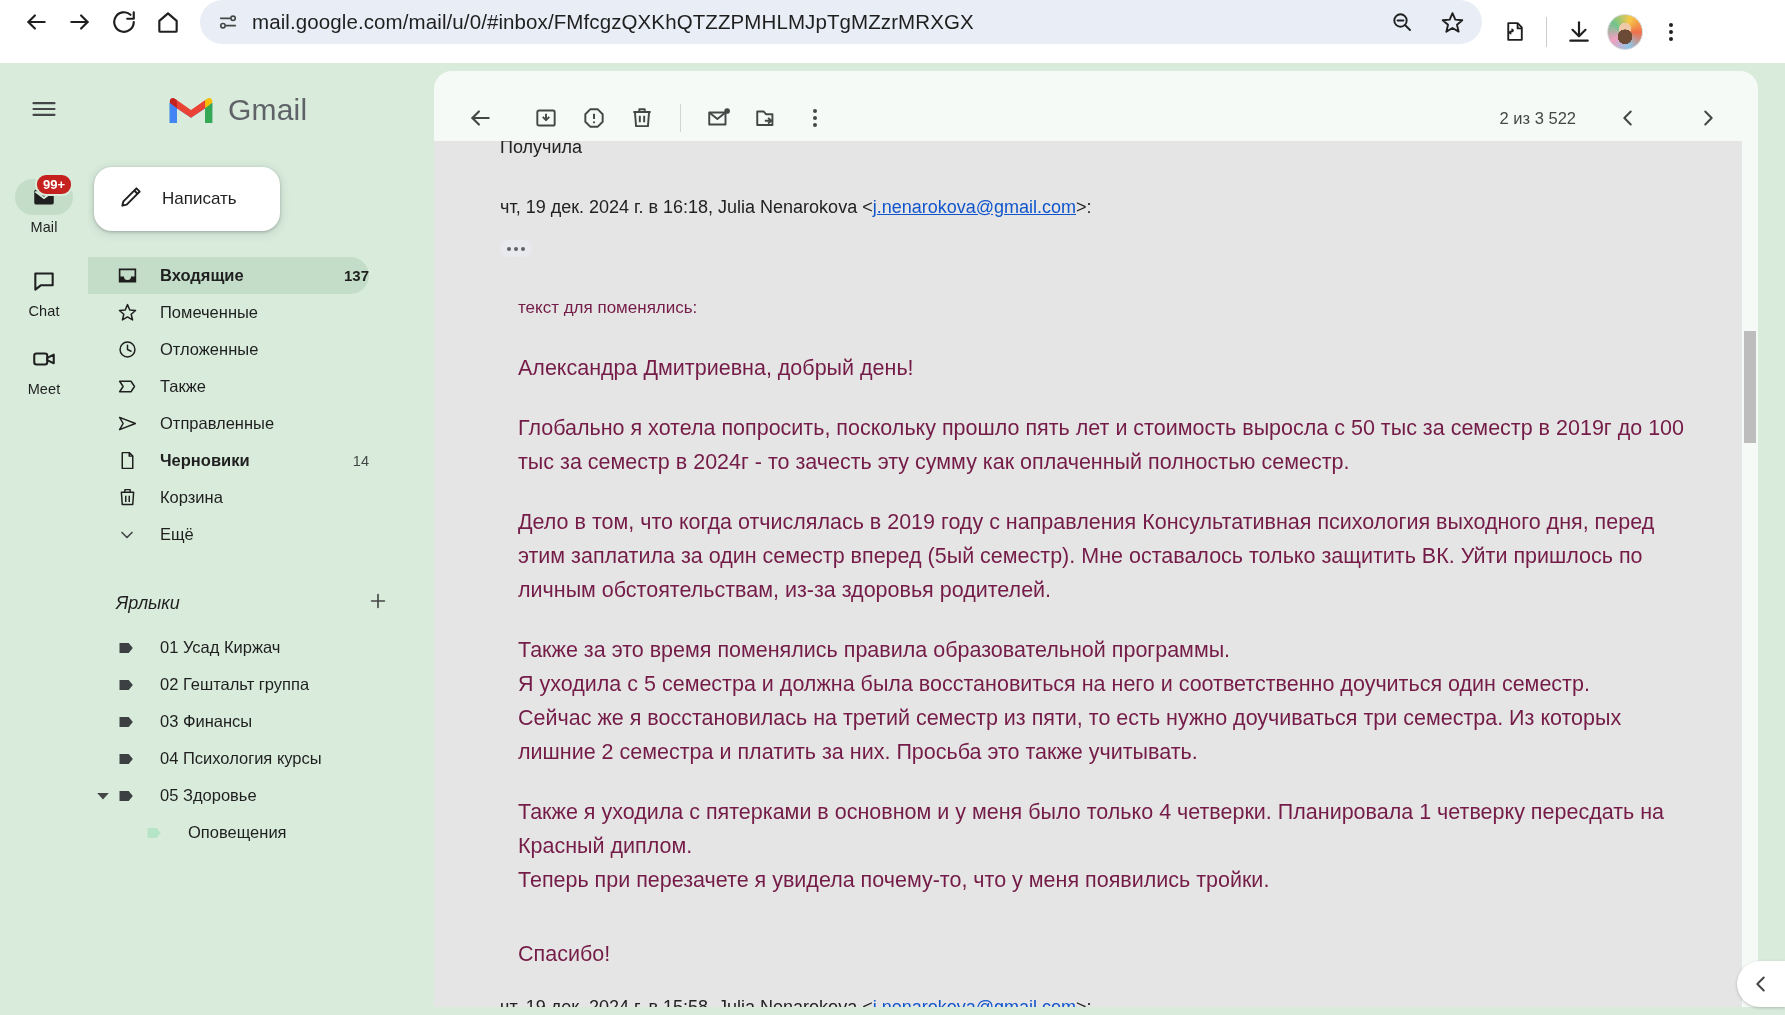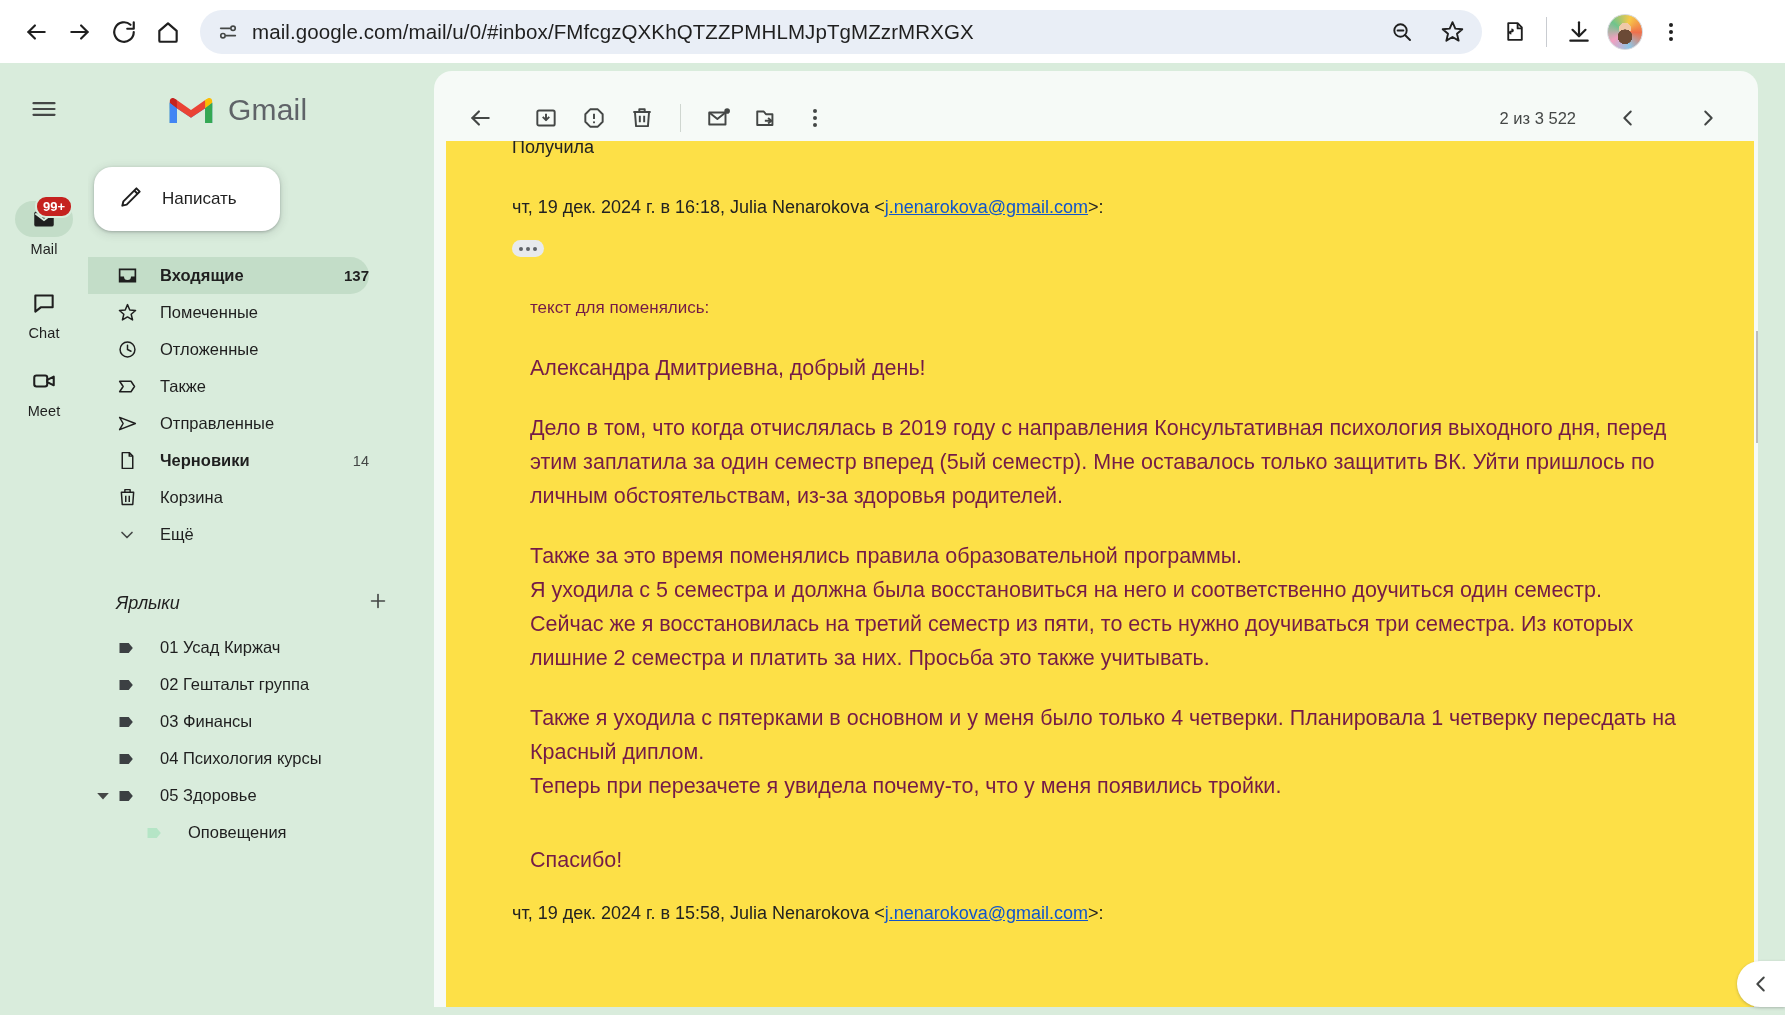--- a/index.html
+++ b/index.html
@@ -6,21 +6,21 @@
   html, body {
     width: 1785px; height: 1015px;
     overflow: hidden;
     font-family: "Liberation Sans", "DejaVu Sans", sans-serif;
     background: #ffffff;
   }
 
   
   .browser-bar {
     position: absolute; left: 0; top: 0; width: 1785px; height: 63px;
-    background: #ffffff; display: flex; align-items: center; padding: 0 14px;
+    background: #ffffff; display: flex; padding: 0 14px;
   }
   .nav-btn {
     width: 44px; height: 44px; border-radius: 50%;
     display: flex; align-items: center; justify-content: center;
     color: #1f1f1f; flex: none;
   }
   .nav-btn svg { display: block; }
   .omnibox {
     flex: 1; height: 44px; background: #e9eef6; border-radius: 22px;
     display: flex; align-items: center; margin-left: 10px; margin-right: 10px;
@@ -161,22 +161,22 @@
   }
   .tb-gap { width: 18px; flex: none; }
   .tb-sep { width: 1px; height: 28px; background: #cfd6d0; margin: 0 14px; flex: none; }
   .tb-right {
     margin-left: auto; display: flex; align-items: center; padding-right: 26px; gap: 6px;
   }
   .tb-count { font-size: 16.5px; color: #444746; margin-right: 22px; }
 
   
   .mail-body {
-    position: absolute; left: 12px; top: 70px; width: 1324px; height: 866px;
-    background: #fde047; overflow: hidden;
+    position: absolute; left: 0; top: 70px; width: 1324px; height: 866px;
+    background: #e5e5e5; overflow: hidden;
   }
   .body-inner { padding: 0 60px 0 66px; position: relative; }
   .cut-line {
     font-size: 18px; color: #222; height: 22px; overflow: hidden; margin-top: -4px;
   }
   .quote-line {
     font-size: 18px; color: #222; margin-top: 38px; white-space: nowrap;
   }
   .quote-line a { color: #1155cc; text-decoration: underline; }
   .expand-dots {
@@ -305,21 +305,21 @@
 
   <div class="rail">
     <div class="hamburger">
       <svg width="28" height="28" viewBox="0 0 24 24" stroke="#444746" stroke-width="1.9" stroke-linecap="round">
           <line x1="3" y1="7" x2="21" y2="7"></line>
           <line x1="3" y1="12" x2="21" y2="12"></line>
           <line x1="3" y1="17" x2="21" y2="17"></line>
         </svg>
     </div>
 
-    <div class="rail-item" style="margin-top:64px;">
+    <div class="rail-item" style="margin-top:42px;">
       <div class="rail-icon-wrap">
         <div class="rail-icon active">
           <svg width="26" height="26" viewBox="0 0 24 24" fill="#1f1f1f">
               <path d="M3 7a2 2 0 0 1 2-2h14a2 2 0 0 1 2 2v10a2 2 0 0 1-2 2H5a2 2 0 0 1-2-2z"></path>
               <path d="M4 7l8 6 8-6" stroke="#d9ecdc" stroke-width="1.8" fill="none"></path>
             </svg>
         </div>
         <div class="badge">99+</div>
       </div>
       <div class="rail-label">Mail</div>
@@ -668,20 +668,21 @@
 
         <div class="expand-dots">
           <i></i>
             <i></i>
             <i></i>
         </div>
 
         <div class="quoted-block">
           <div class="qtext small qpara" style="margin-bottom:30px;">текст для поменялись:</div>
           <div class="qtext qpara">Александра Дмитриевна, добрый день!</div>
+          <div class="qtext qpara">Глобально я хотела попросить, поскольку прошло пять лет и стоимость выросла с 50 тыс за семестр в 2019г до 100 тыс за семестр в 2024г - то зачесть эту сумму как оплаченный полностью семестр.</div>
           <div class="qtext qpara">Дело в том, что когда отчислялась в 2019 году с направления Консультативная психология выходного дня, перед этим заплатила за один семестр вперед (5ый семестр).  Мне оставалось только защитить ВК. Уйти пришлось по личным обстоятельствам, из-за здоровья родителей.</div>
           <div class="qtext qpara" style="white-space:pre-line;">Также за это время поменялись правила образовательной программы.
 Я уходила с 5 семестра и должна была восстановиться на него и соответственно доучиться один семестр.
 Сейчас же я восстановилась на третий семестр из пяти, то есть нужно доучиваться три семестра. Из которых лишние 2 семестра и платить за них. Просьба это также учитывать.</div>
           <div class="qtext qpara" style="white-space:pre-line;">Также я уходила с пятерками в основном и у меня было только 4 четверки. Планировала 1 четверку пересдать на Красный диплом.
 Теперь при перезачете я увидела почему-то, что у меня появились тройки.</div>
           <div class="qtext qpara" style="margin-top:40px;">Спасибо!</div>
         </div>
 
         <div class="bottom-quote" style="margin-top:8px;">

